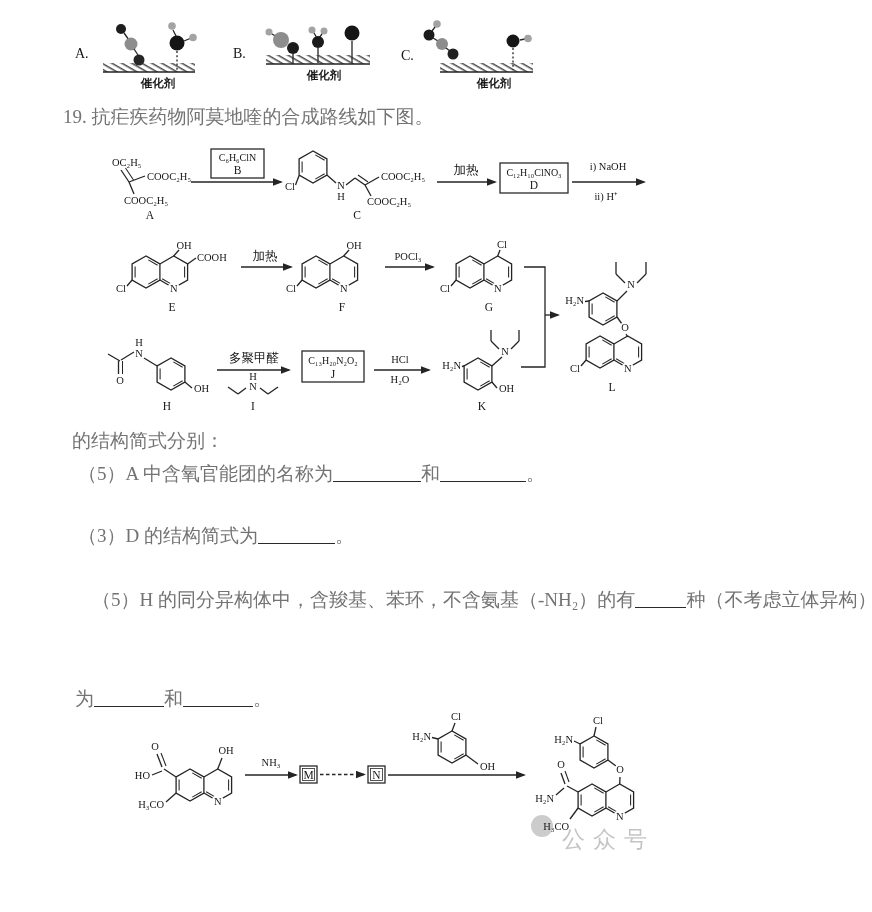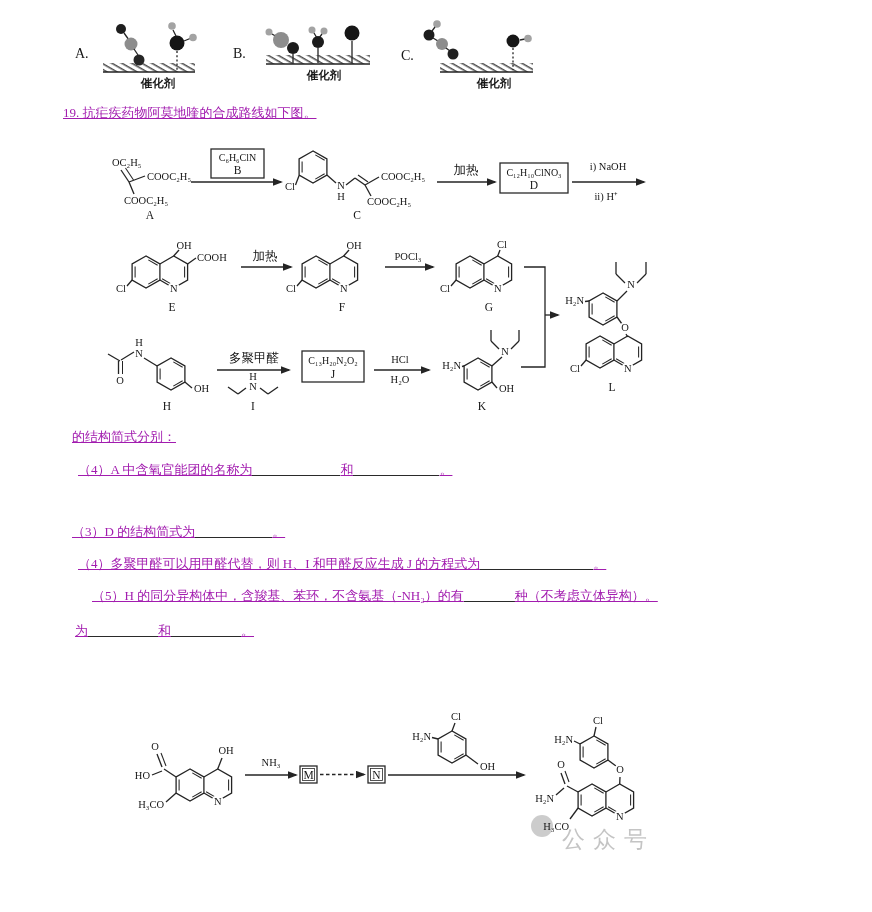--- a/index.html
+++ b/index.html
@@ -1,18 +1,18 @@
 <!DOCTYPE html>
 <html><head>
 <meta charset="utf-8">
 <style>
   html,body{margin:0;padding:0;background:#e8e8e8;}
   #canvas{position:relative;width:872px;height:912px;background:#ffffff;
     font-family:"Liberation Serif",serif;color:#1d1d1d;overflow:hidden;}
-  .tline{position:absolute;font-size:13px;white-space:nowrap;color:#a21caf;text-decoration:underline;}
+  .tline{position:absolute;font-size:19px;white-space:nowrap;color:#737373;}
   .blank{display:inline-block;border-bottom:1.4px solid #2a2a2a;height:13px;vertical-align:-2px;}
   .w88{width:88px}.w86{width:86px}.w83{width:83px}.w77{width:77px}.w113{width:113px}
   .w51{width:51px}.w70{width:70px}
   svg.layer{position:absolute;left:0;}
   .bond{stroke:#242424;stroke-width:1.3;fill:none;}
   .bond2{stroke:#242424;stroke-width:1.05;fill:none;}
   .dash{stroke-dasharray:3.5 2.5;}
   .dot{stroke-dasharray:2 2.2;}
   text{fill:#161616;}
   .atom{font:10.5px "Liberation Serif",serif;}
@@ -293,38 +293,35 @@
       <text class="atom mid" x="505" y="355">N</text>
       <line class="bond" x1="491.9" y1="382" x2="497" y2="388"></line>
       <text class="atom" x="499" y="392">OH</text>
       <text class="tag mid" x="482" y="410">K</text>
     </g>
   </svg>
 
   <div class="tline" style="top:428px;left:72px">的结构简式分别：</div>
 
   <div class="tline" style="top:461px;left:78px">
-    <span>（4）A 中含氧官能团的名称为</span><span class="blank w88"></span><span>和</span><span class="blank w86"></span><span>。</span>
+    <span>（5）A 中含氧官能团的名称为</span><span class="blank w88"></span><span>和</span><span class="blank w86"></span><span>。</span>
   </div>
 
 
-  <div class="tline" style="top:523px;left:72px">
+  <div class="tline" style="top:523px;left:78px">
     <span>（3）D 的结构简式为</span><span class="blank w77"></span><span>。</span>
   </div>
 
-  <div class="tline" style="top:555px;left:78px">
-    <span>（4）多聚甲醛可以用甲醛代替，则 H、I 和甲醛反应生成 J 的方程式为</span><span class="blank w113"></span><span>。</span>
-  </div>
 
   <div class="tline" style="top:587px;left:92px">
     <span>（5）H 的同分异构体中，含羧基、苯环，不含氨基（-NH₂）的有</span><span class="blank w51"></span><span>种（不考虑立体异构）。</span>
   </div>
 
 
-  <div class="tline" style="top:622px;left:75px">
+  <div class="tline" style="top:686px;left:75px">
     <span>为</span><span class="blank w70"></span><span>和</span><span class="blank w70"></span><span>。</span>
   </div>
 
   <svg class="layer" style="top:685px" width="872" height="200" viewBox="0 685 872 200">
 
     <g>
       <use href="#quin" x="190" y="785"></use>
       <circle class="mask" cx="217.7" cy="801" r="6"></circle>
       <text class="atom mid" x="217.7" y="804.5">N</text>
       <line class="bond" x1="217.7" y1="769" x2="222" y2="758"></line>

